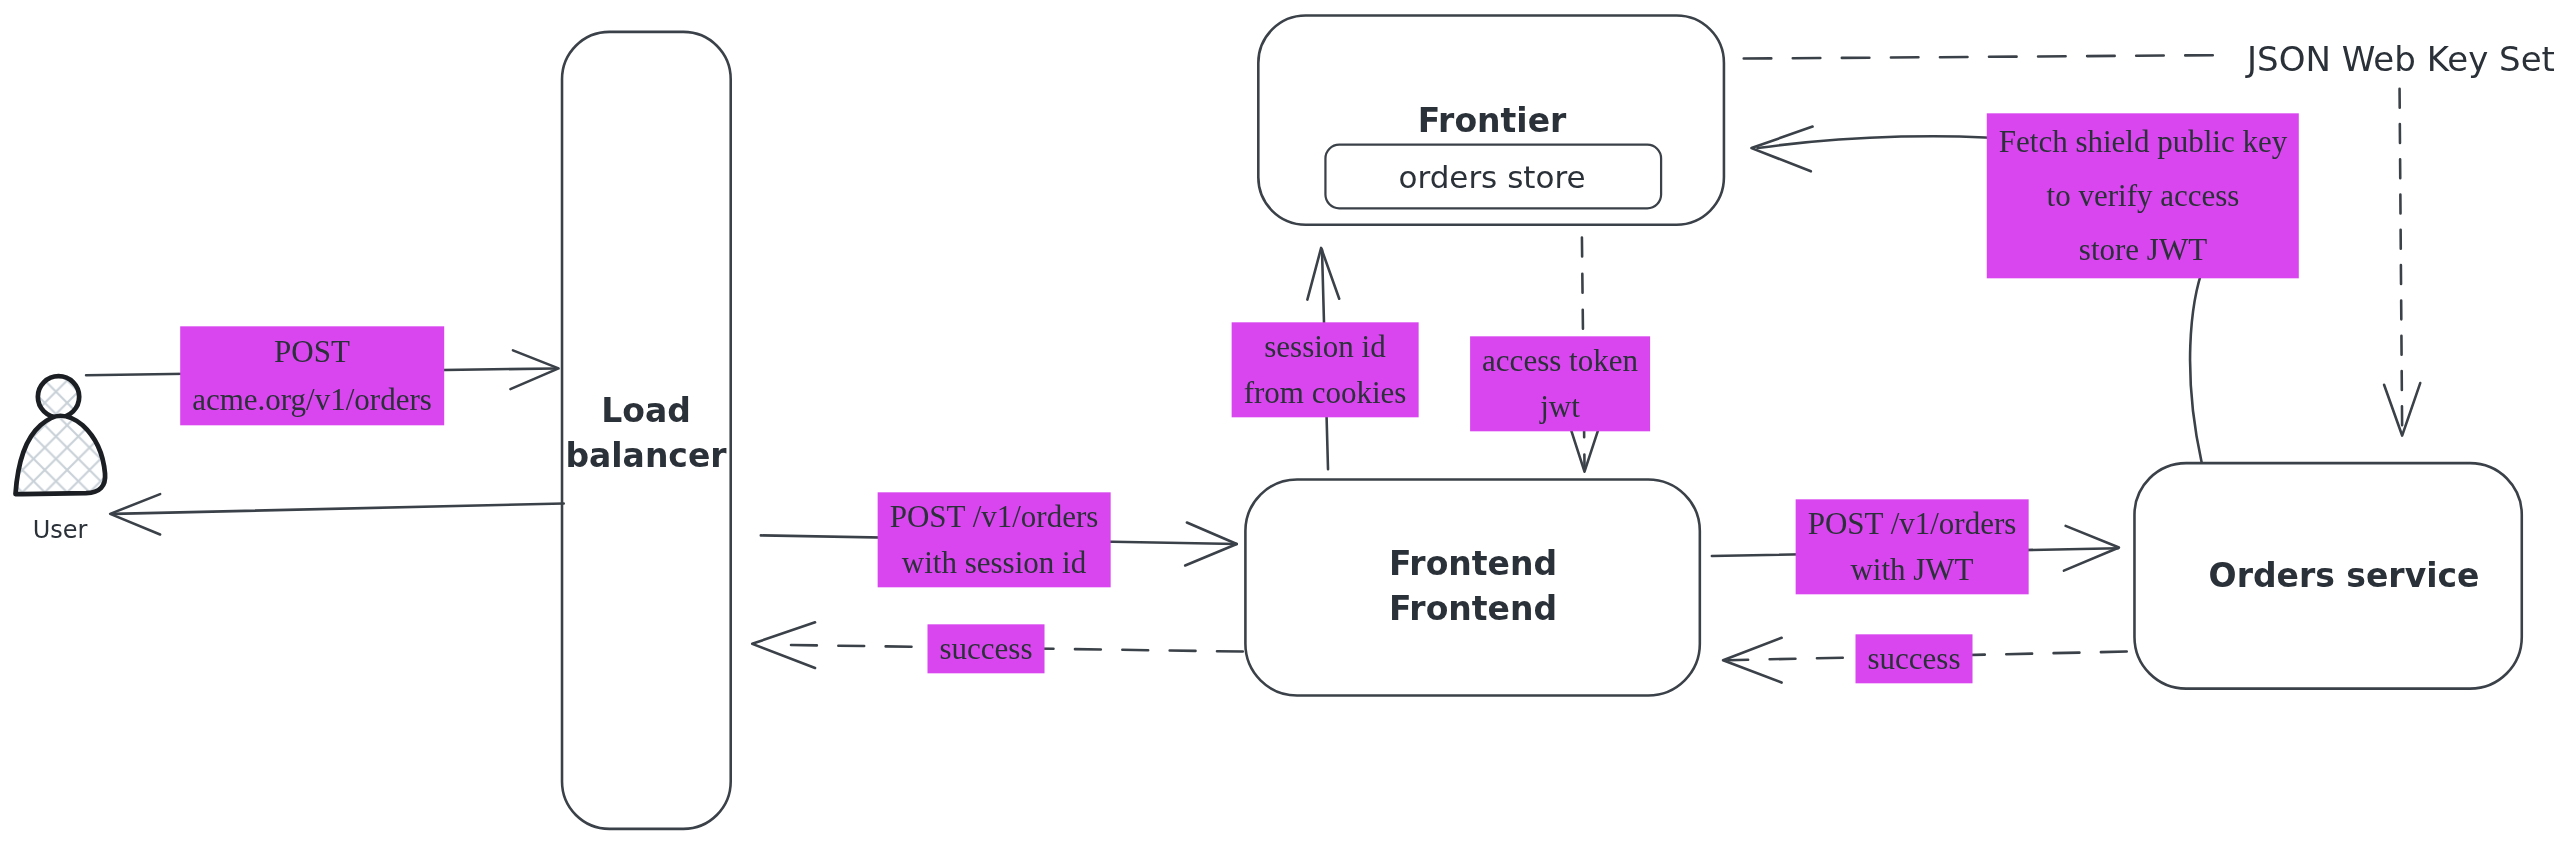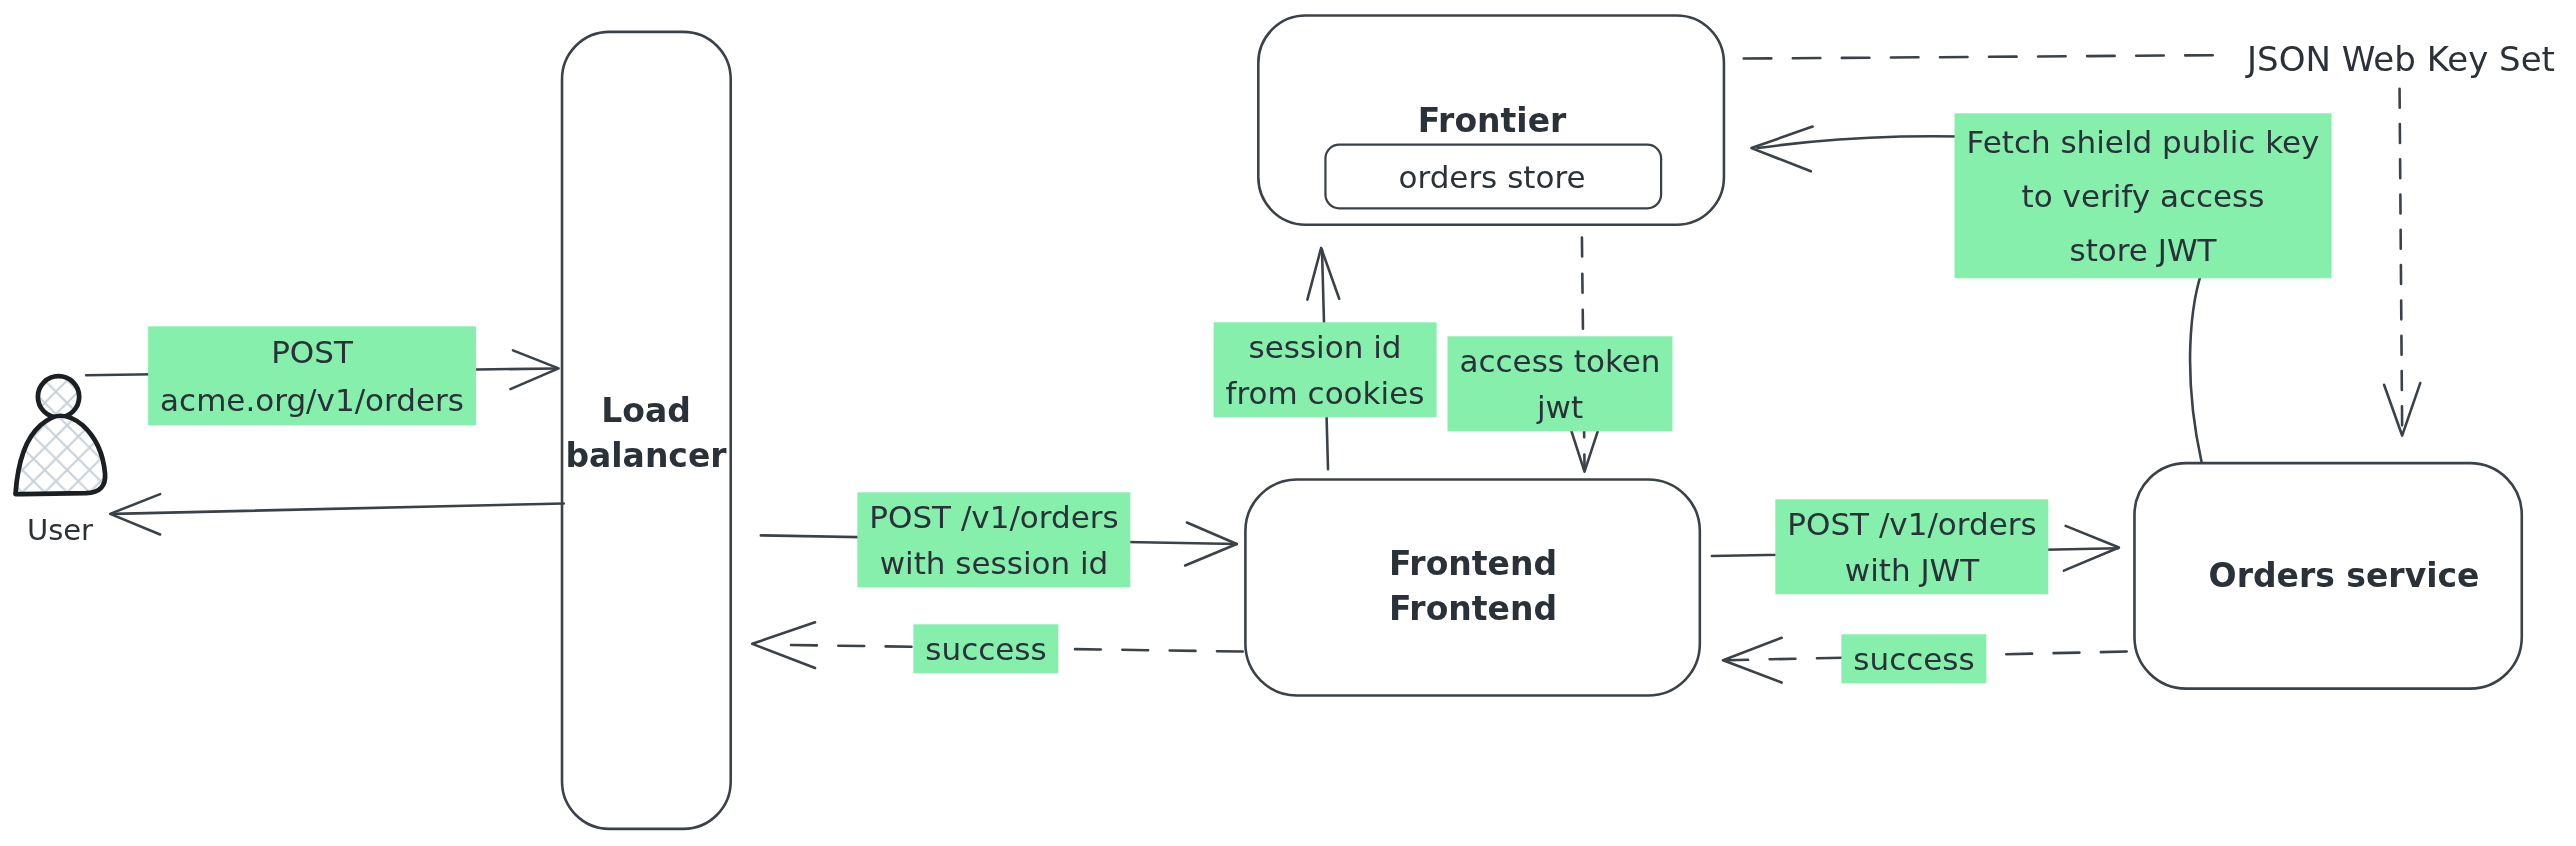--- a/index.html
+++ b/index.html
@@ -3,22 +3,22 @@
 <meta charset="utf-8">
 <style>
   html,body{margin:0;padding:0;background:#ffffff;}
   body{width:2576px;height:847px;overflow:hidden;}
   #stage{position:relative;width:2576px;height:847px;background:#ffffff;
          font-family:"DejaVu Sans","Liberation Sans",sans-serif;color:#2b3138;}
   svg{position:absolute;left:0;top:0;}
   .lbl{position:absolute;transform:translate(-50%,-50%);text-align:center;
        color:#2b3138;white-space:nowrap;}
   .lbl span{display:block;}
-  .edge-lbl{background:#86efac;padding:1.7px 12px;}
-  .fs34{font-size:29px;line-height:38px;}
+  .edge-lbl{background:#d946ef;padding:1.7px 12px;font-family:Liberation Serif, serif;}
+  .fs34{font-size:24px;line-height:38px;}
   .fs36{font-size:31px;line-height:46px;}
   .fs38{font-size:33px;line-height:45px;font-weight:bold;}
   .fs40{font-size:34px;line-height:41px;}
   .lh56{line-height:48px;}
   .lh63{line-height:54px;}
 </style>
 </head>
 <body>
 
 <div id="stage">

